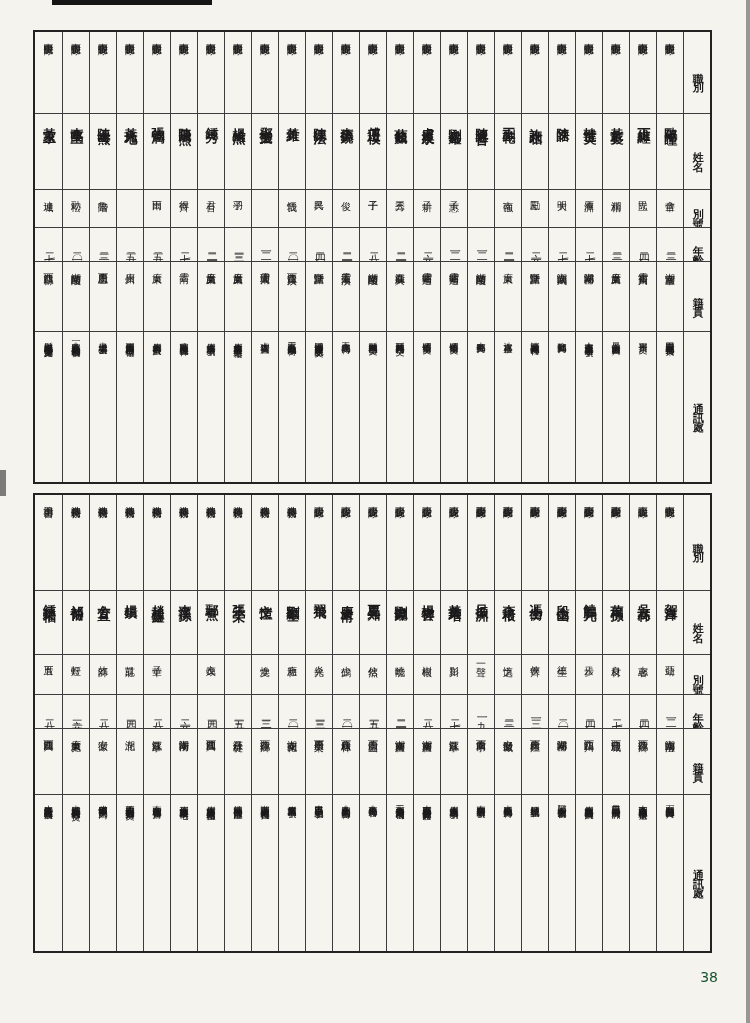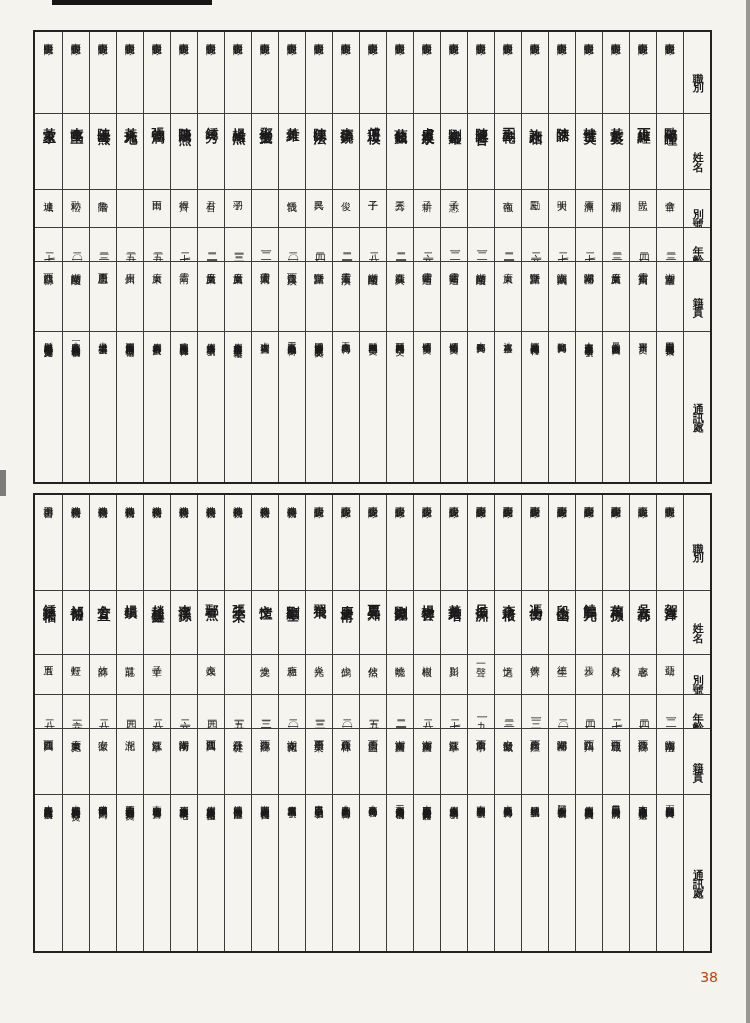--- a/index.html
+++ b/index.html
@@ -76,21 +76,21 @@
   .contact .vtext { font-size: 9px; line-height: 1.35; }
 
   .header-col .cell { justify-content: center; align-items: center; padding-top: 0; }
   .header-col .vtext { font-size: 11px; font-weight: bold; letter-spacing: 9px; }
 
   .page-number {
     position: absolute;
     right: 32px;
     bottom: 38px;
     font-size: 14px;
-    color: #c2410c;
+    color: #14532d;
   }
 
   
   .artifact-top-left {
     position: absolute; left: 52px; top: 0;
     width: 160px; height: 5px; background: #161616;
   }
   .artifact-right-edge {
     position: absolute; right: 0; top: 0; bottom: 0;
     width: 4px; background: #4a4a4a; opacity: 0.55;

